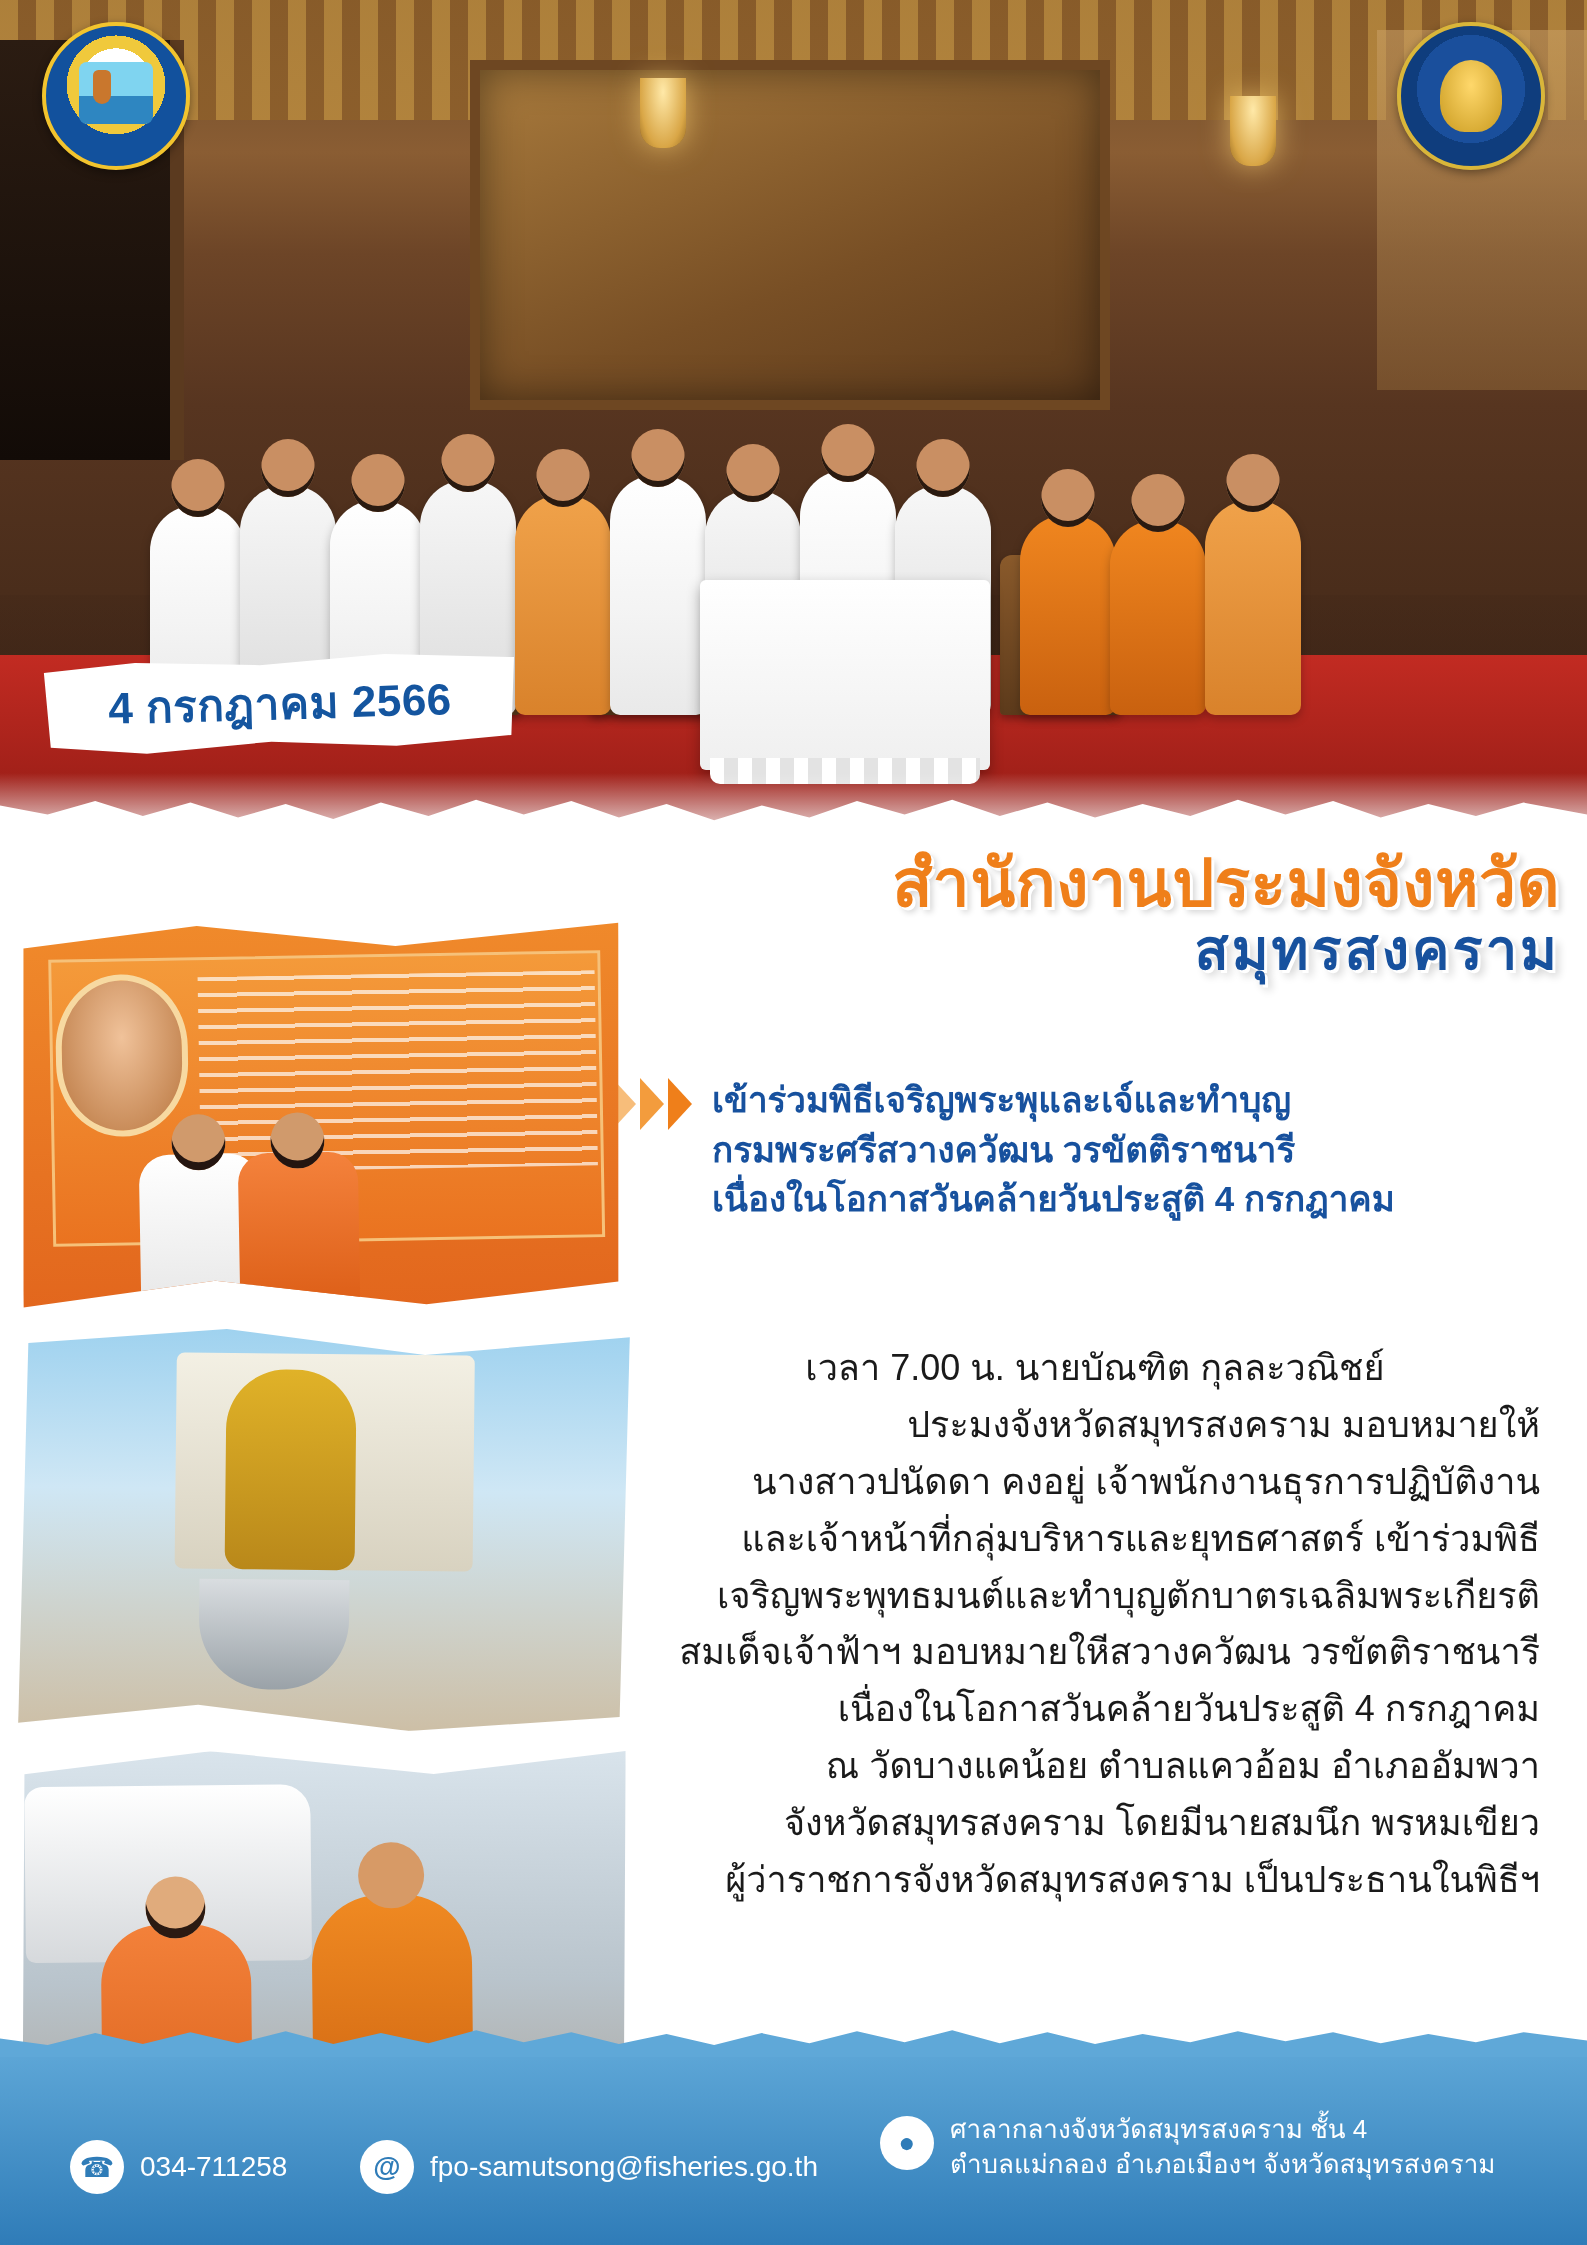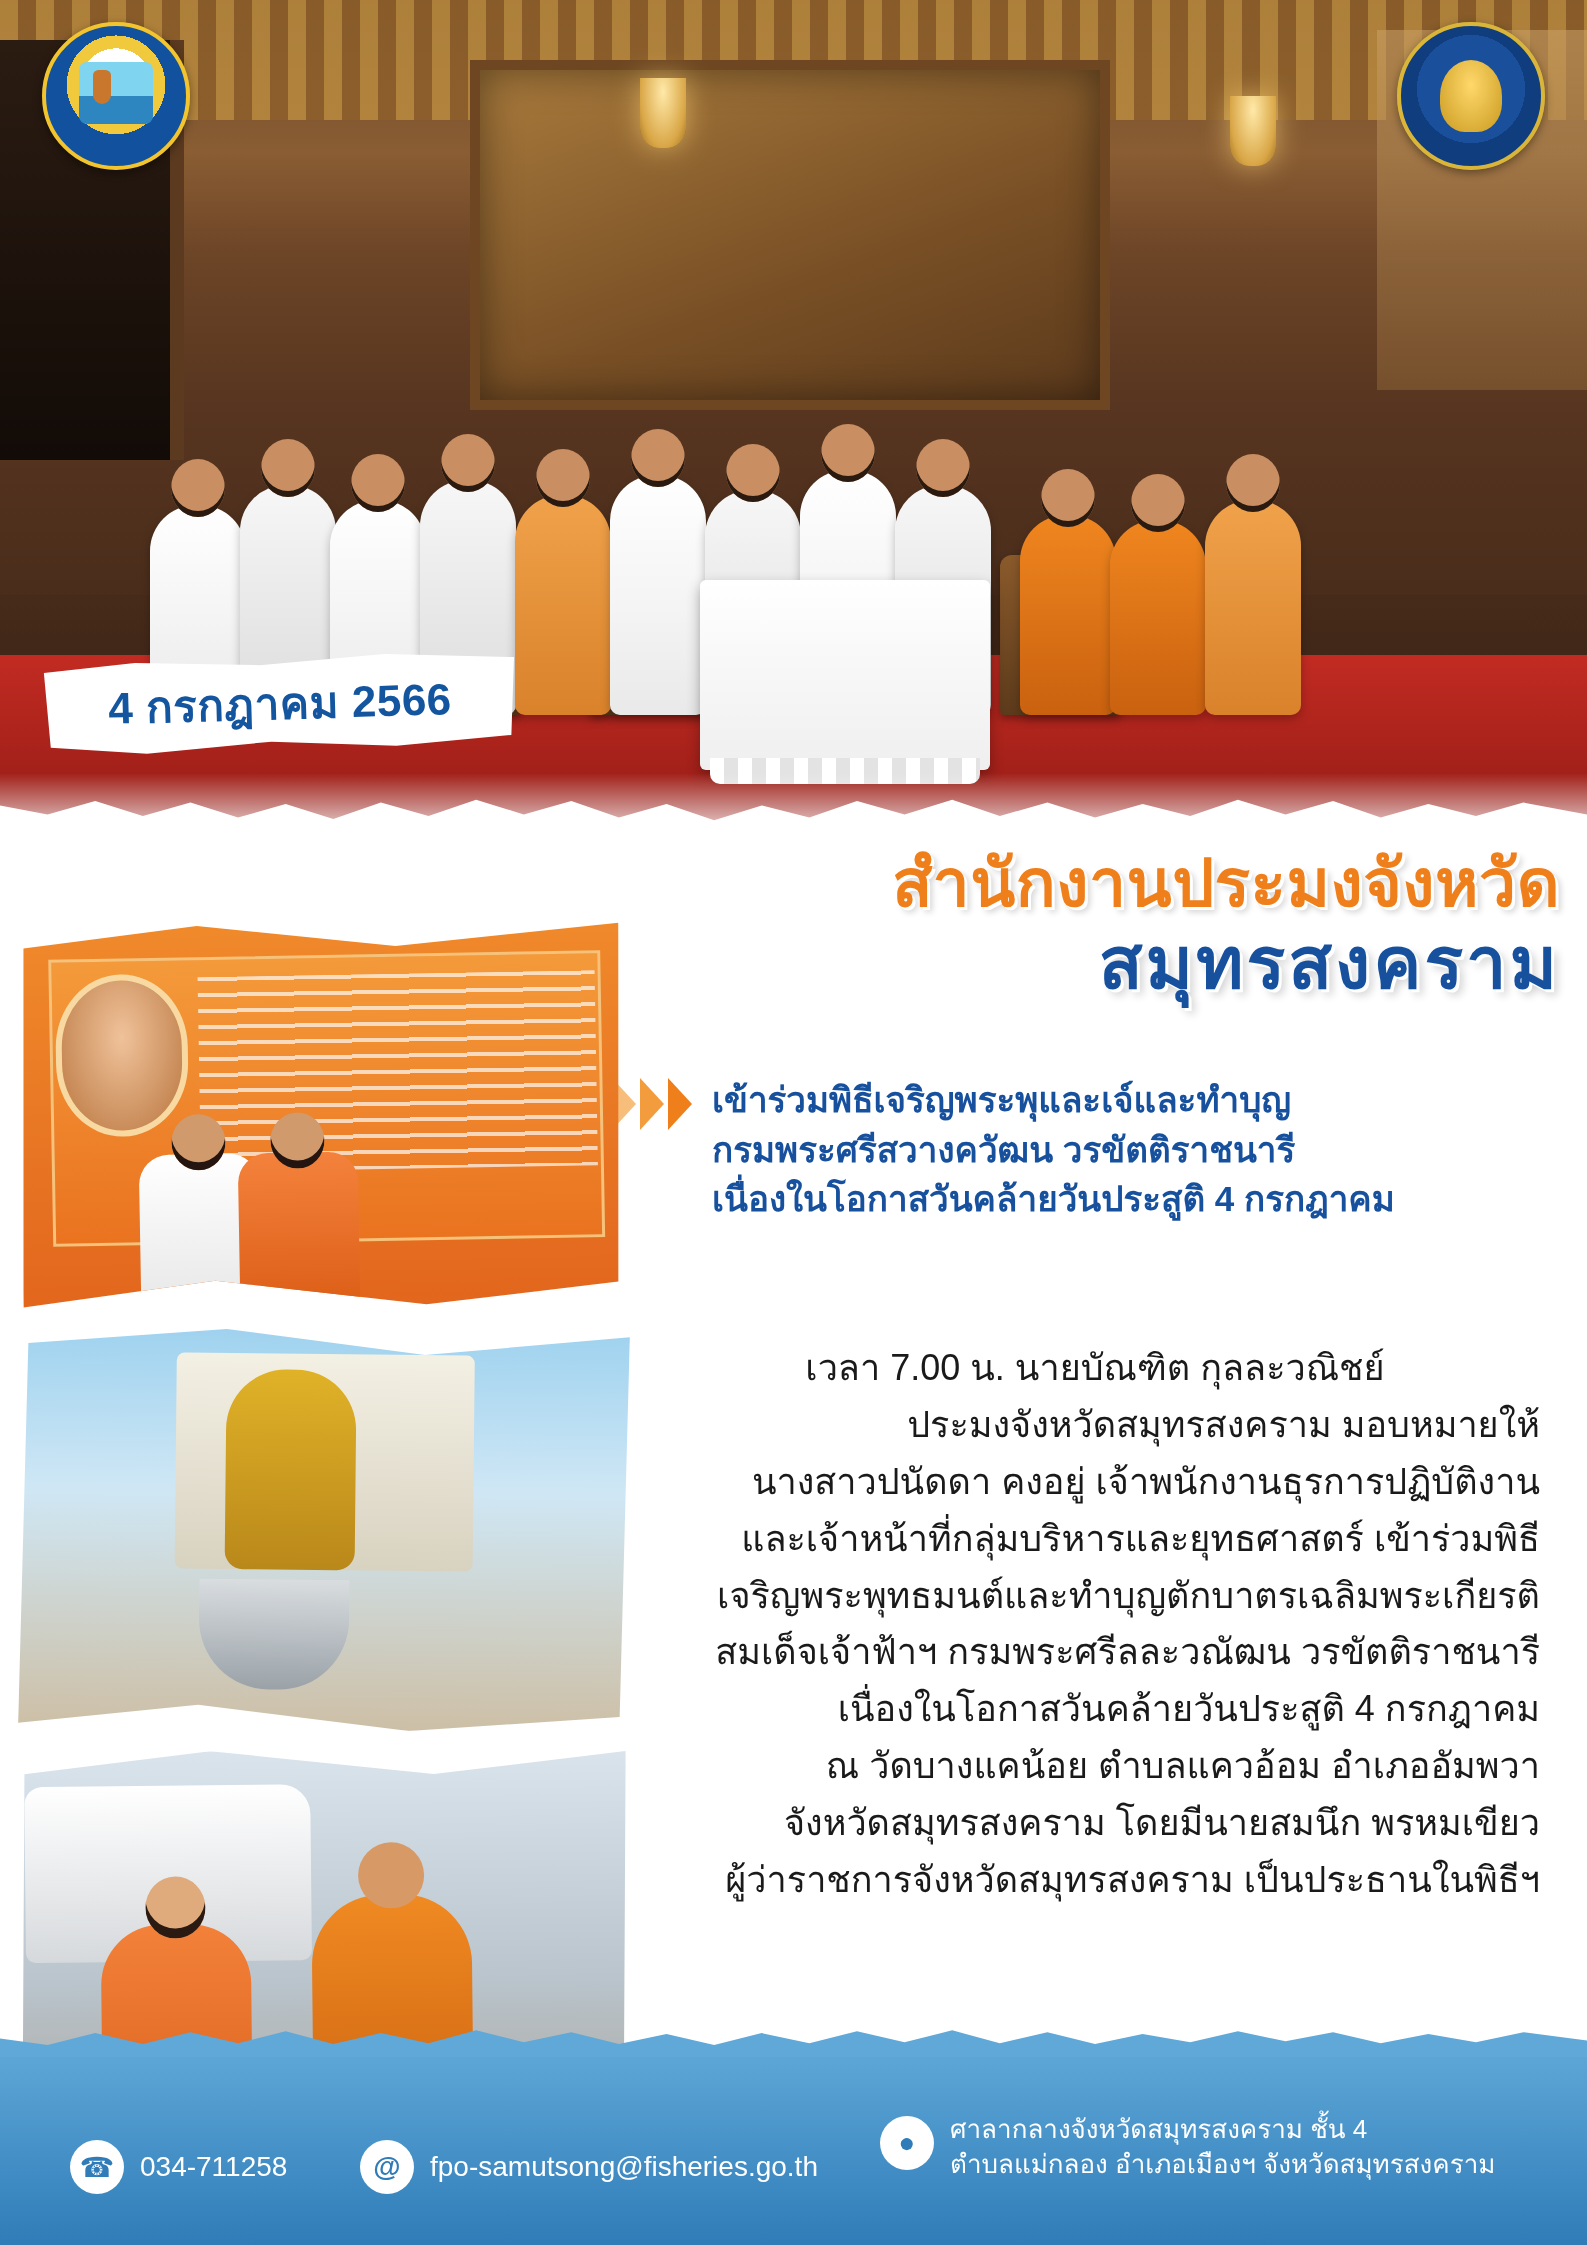--- a/index.html
+++ b/index.html
@@ -180,21 +180,21 @@
     font-weight: bold;
     color: #ef7f1a;
     text-shadow: 3px 3px 0 #ffffff, 5px 5px 6px rgba(0,0,0,.18);
     letter-spacing: .5px;
   }
   .head2 {
     position: absolute;
     left: 560px; top: 905px;
     width: 1000px;
     text-align: right;
-    font-size: 72px;
+    font-size: 56px;
     font-weight: bold;
     color: #17519e;
     text-shadow: 3px 3px 0 #ffffff, 6px 6px 8px rgba(0,0,0,.18);
     letter-spacing: 3px;
   }
 
   
   .arrows {
     position: absolute; left: 612px; top: 1078px;
     display: flex; gap: 4px;
@@ -423,21 +423,21 @@
     <div>กรมพระศรีสวางควัฒน วรขัตติราชนารี</div>
     <div>เนื่องในโอกาสวันคล้ายวันประสูติ 4 กรกฎาคม</div>
   </div>
 
   <div class="body-text">
     <span class="line">เวลา 7.00 น. นายบัณฑิต กุลละวณิชย์</span>
     <span class="line">ประมงจังหวัดสมุทรสงคราม มอบหมายให้</span>
     <span class="line">นางสาวปนัดดา คงอยู่ เจ้าพนักงานธุรการปฏิบัติงาน</span>
     <span class="line">และเจ้าหน้าที่กลุ่มบริหารและยุทธศาสตร์ เข้าร่วมพิธี</span>
     <span class="line">เจริญพระพุทธมนต์และทำบุญตักบาตรเฉลิมพระเกียรติ</span>
-    <span class="line">สมเด็จเจ้าฟ้าฯ กรมพระศรีลละวณัฒน วรขัตติราชนารี</span>
+    <span class="line">สมเด็จเจ้าฟ้าฯ มอบหมายใหีสวางควัฒน วรขัตติราชนารี</span>
     <span class="line">เนื่องในโอกาสวันคล้ายวันประสูติ 4 กรกฎาคม</span>
     <span class="line">ณ วัดบางแคน้อย ตำบลแควอ้อม อำเภออัมพวา</span>
     <span class="line">จังหวัดสมุทรสงคราม โดยมีนายสมนึก พรหมเขียว</span>
     <span class="line">ผู้ว่าราชการจังหวัดสมุทรสงคราม เป็นประธานในพิธีฯ</span>
   </div>
 
   <div class="photo ph1">
     <div class="ph1-banner"></div>
     <div class="ph1-portrait"></div>
     <div class="ph1-txt"></div>

